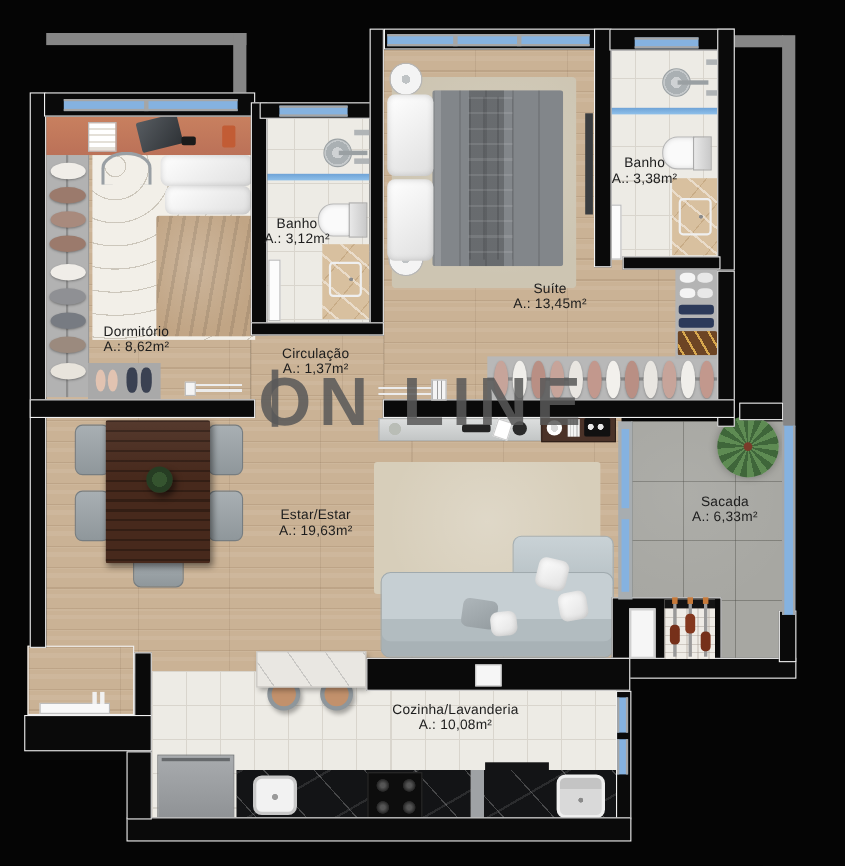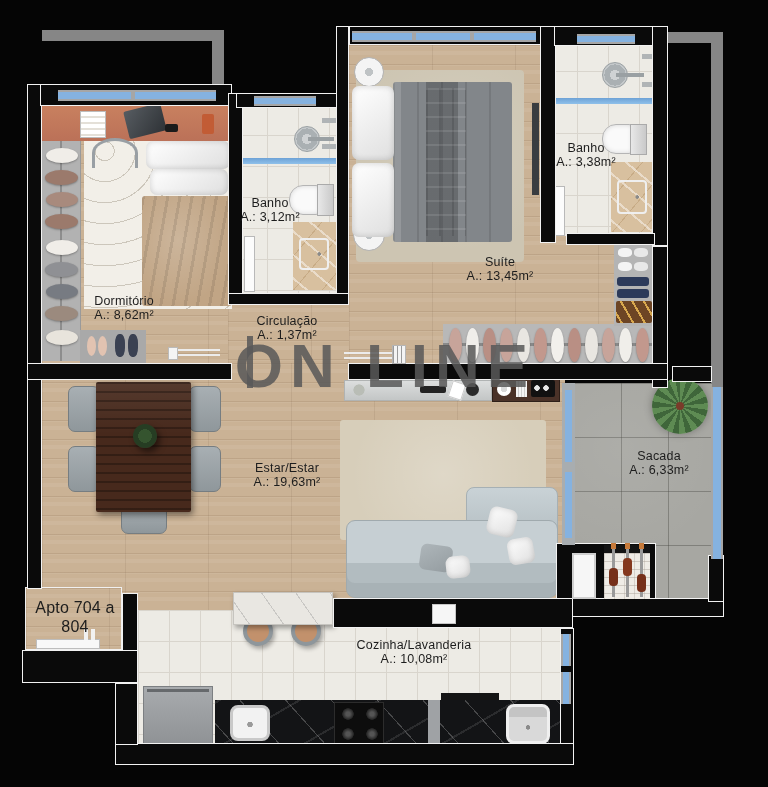--- a/index.html
+++ b/index.html
@@ -276,21 +276,17 @@
     <div>A.: 19,63m²</div>
   </div>
   <div class="abs label" style="left:621px;top:450px;width:76px">
     <div>Sacada</div>
     <div>A.: 6,33m²</div>
   </div>
   <div class="abs label" style="left:339px;top:639px;width:150px">
     <div>Cozinha/Lavanderia</div>
     <div>A.: 10,08m²</div>
   </div>
-  <div class="abs label" style="left:28px;top:598px;width:94px;font-size:16px;line-height:19px">
-    <div>Apto 704 a</div>
-    <div>804</div>
-  </div>
 
   <div class="abs wm" style="top:330px;font-size:62px;letter-spacing:7px">ON LINE</div>
   <div class="abs" style="left:247px;top:336px;width:6px;height:52px;background:rgba(88,88,88,.86);z-index:61"></div>
 
 </div>
 
 </body></html>

